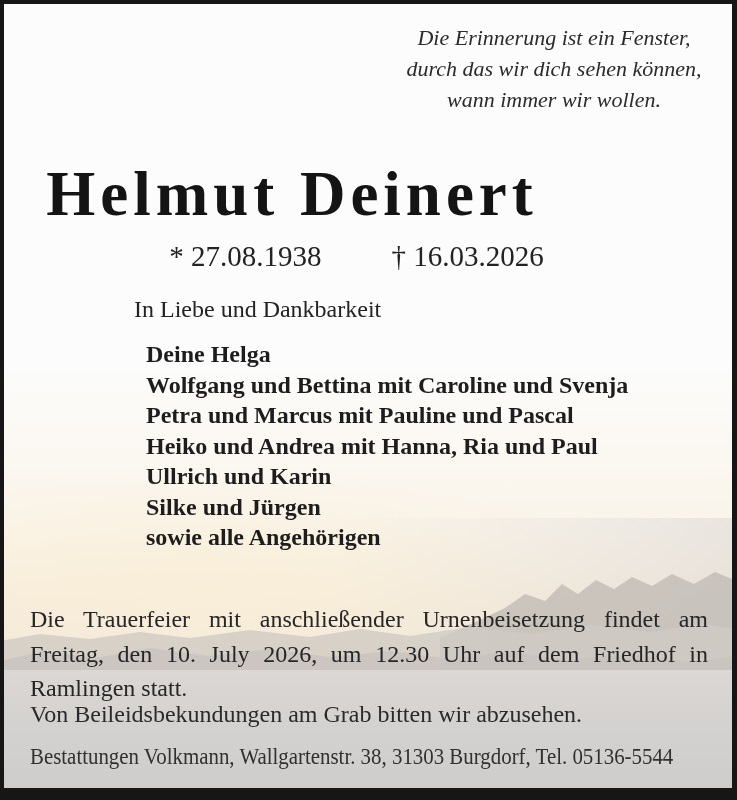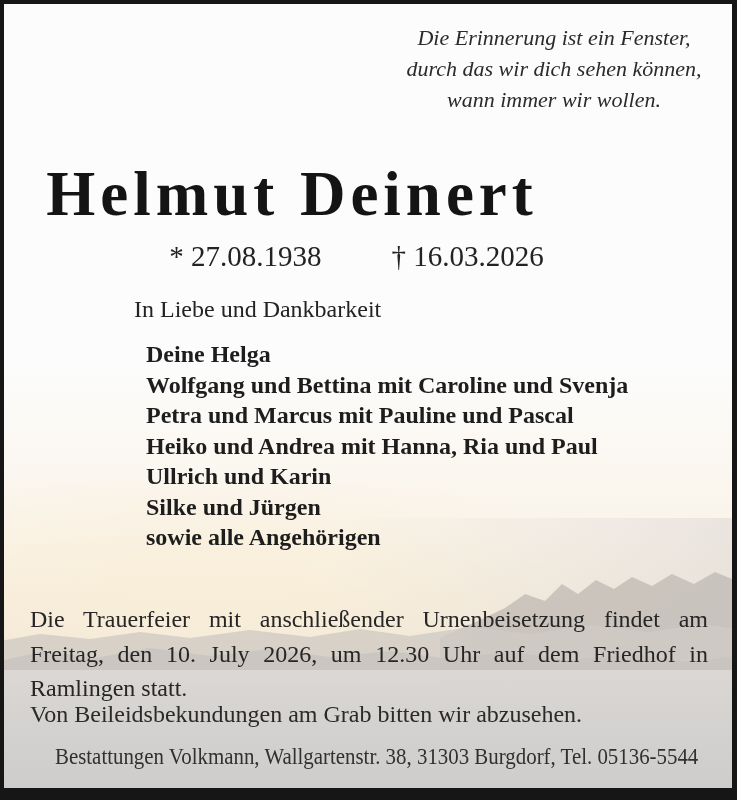--- a/index.html
+++ b/index.html
@@ -61,21 +61,21 @@
     line-height:34.5px;
     text-align:justify;text-align-last:justify;
   }
   .announcement .line:last-child{text-align-last:left;}
   .condolence{
     position:absolute;left:30px;top:701px;
     font-size:24px;color:#2a2a2a;z-index:2;
   }
   .funeral-home{
     position:absolute;left:30px;top:743px;width:678px;
-    font-size:24px;color:#303030;z-index:2;margin-left:25px;
+    font-size:24px;color:#303030;z-index:2;
   }
   .funeral-home .stretch{
     display:inline-block;white-space:nowrap;
     transform:scaleX(0.87);transform-origin:0 50%;
   }
 </style>
 </head>
 <body>
 
 <div class="page">

